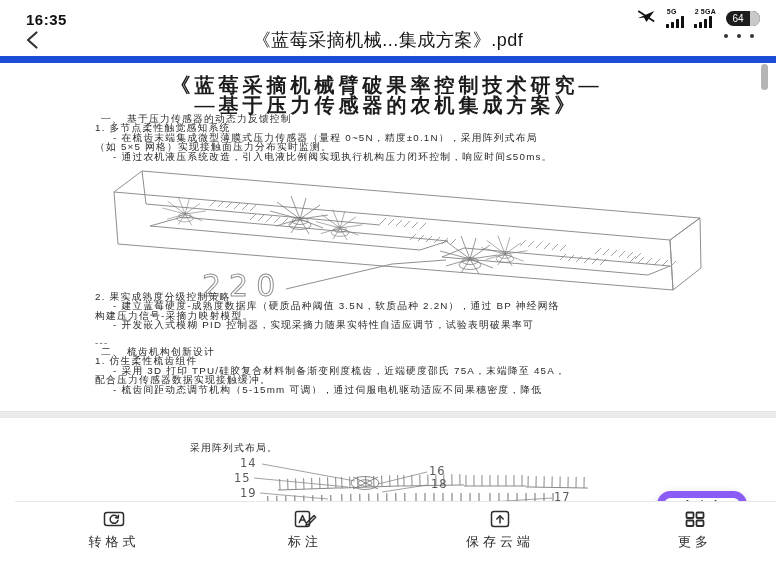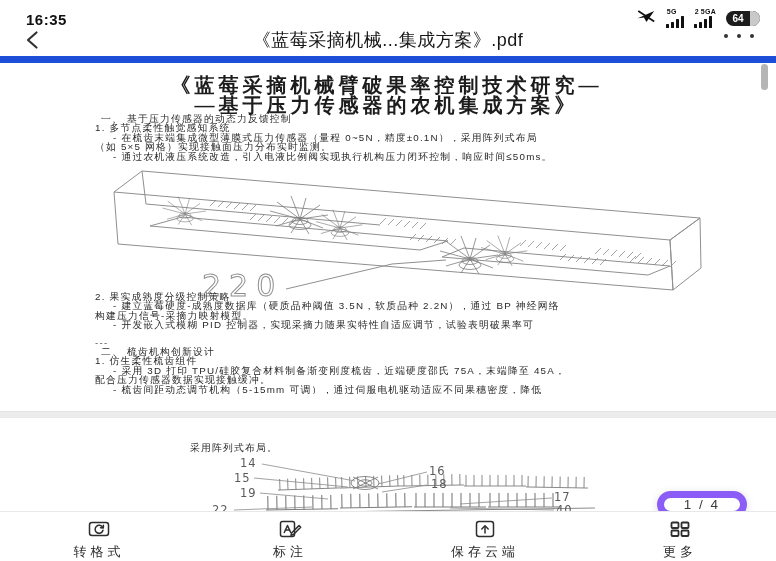--- a/index.html
+++ b/index.html
@@ -14,21 +14,21 @@
     display:flex; align-items:flex-end; padding:2px 16px 0 26px; }
   .sb-time { font-size:15px; font-weight:700; color:#101010; letter-spacing:.5px; }
   .sb-right { margin-left:auto; display:flex; align-items:center; gap:10px; }
   .sim { display:flex; flex-direction:column; align-items:flex-start; line-height:1; }
   .simlabel { font-size:7px; font-weight:700; color:#101010; margin:0 0 1px 1px; letter-spacing:.3px; }
   .bars { display:flex; align-items:flex-end; gap:2px; }
   .bars i { display:block; width:3px; background:#101010; border-radius:.5px; }
   .battery { position:relative; width:34px; height:15px; border-radius:8px; background:#1c1c1c; overflow:hidden; }
   .batt-rest { position:absolute; right:0; top:0; bottom:0; width:10px; background:#c9c9c9; }
   .batt-num { position:absolute; left:0; top:0; width:24px; height:15px; text-align:center;
-    color:#fff; font-size:10px; font-weight:700; line-height:15px; }
+    color:#fff; font-size:10px; font-weight:400; line-height:15px; }
 
   
   .navbar { position:absolute; top:28px; left:0; right:0; height:35px;
     display:flex; align-items:flex-start; padding:0 20px; border-bottom:7px solid #1d4ed8; background:#fff; }
   .nav-title { position:absolute; left:50%; transform:translateX(-50%);
     font-size:18px; color:#161616; white-space:nowrap; letter-spacing:.5px; }
   .back-btn { width:24px; height:24px; display:flex; align-items:center; justify-content:center; cursor:pointer; }
   .menu-btn { margin-left:auto; display:flex; gap:9px; padding:6px 2px; cursor:pointer; }
   .menu-btn b { width:4px; height:4px; border-radius:50%; background:#333; }
 
@@ -54,21 +54,21 @@
   .figure2 { position:absolute; left:150px; top:390px; width:460px; height:62px; }
 
   .scroll-thumb { position:absolute; right:8px; top:1px; width:7px; height:26px;
     background:#b5b5b5; border-radius:3.5px; }
   .page-pill { position:absolute; left:657px; top:428px; width:90px; height:27px;
     background:#fff; border:7px solid #8b5cf6; border-radius:14px;
     box-shadow:0 2px 8px rgba(0,0,0,.14); display:flex; align-items:center; justify-content:center;
     font-size:13.5px; color:#3c3c3c; letter-spacing:2px; }
 
   
-  .toolbar { position:absolute; bottom:0; left:0; right:0; height:50px;
+  .toolbar { position:absolute; bottom:0; left:15px; right:0; height:60px;
     background:#fff; border-top:1px solid #e8e8e8; }
   .tb-item { position:absolute; top:5px; width:130px; display:flex; flex-direction:column;
     align-items:center; gap:2px; cursor:pointer; }
   .tb-item .lbl { font-size:13px; letter-spacing:4px; color:#2b2b2b; white-space:nowrap; }
   .tb-1 { left:34px; } .tb-2 { left:225px; } .tb-3 { left:420px; } .tb-4 { left:615px; }
 </style>
 </head>
 <body>
 
 <div class="screen">

